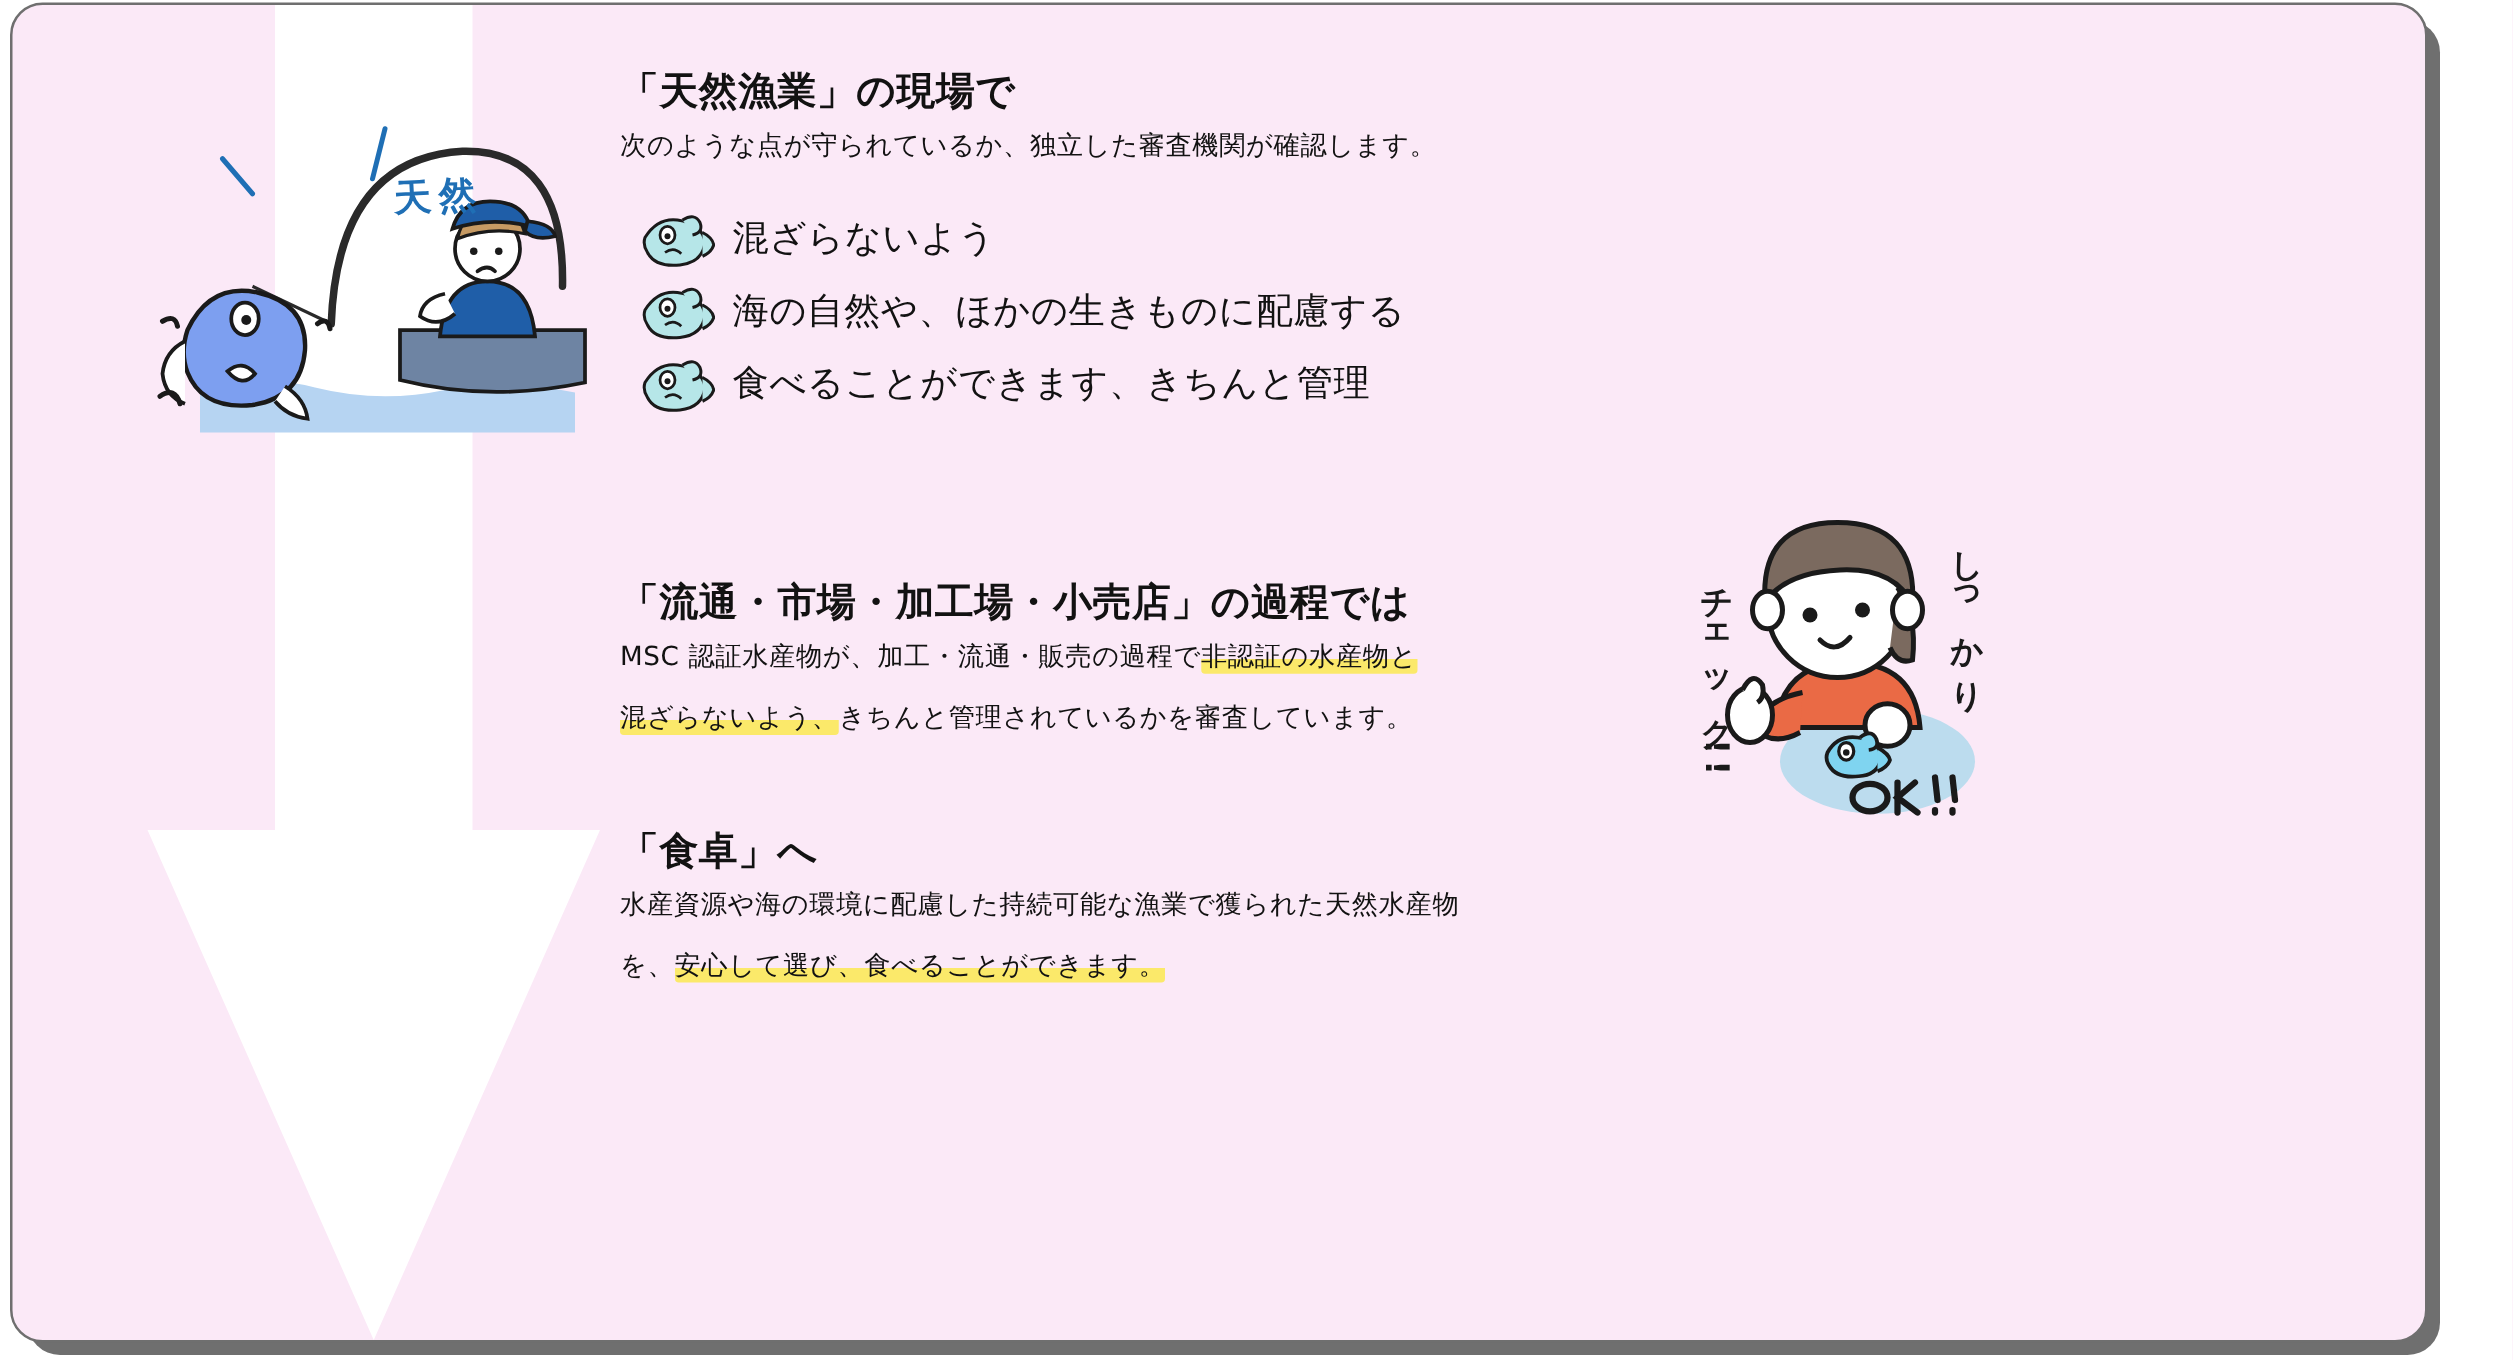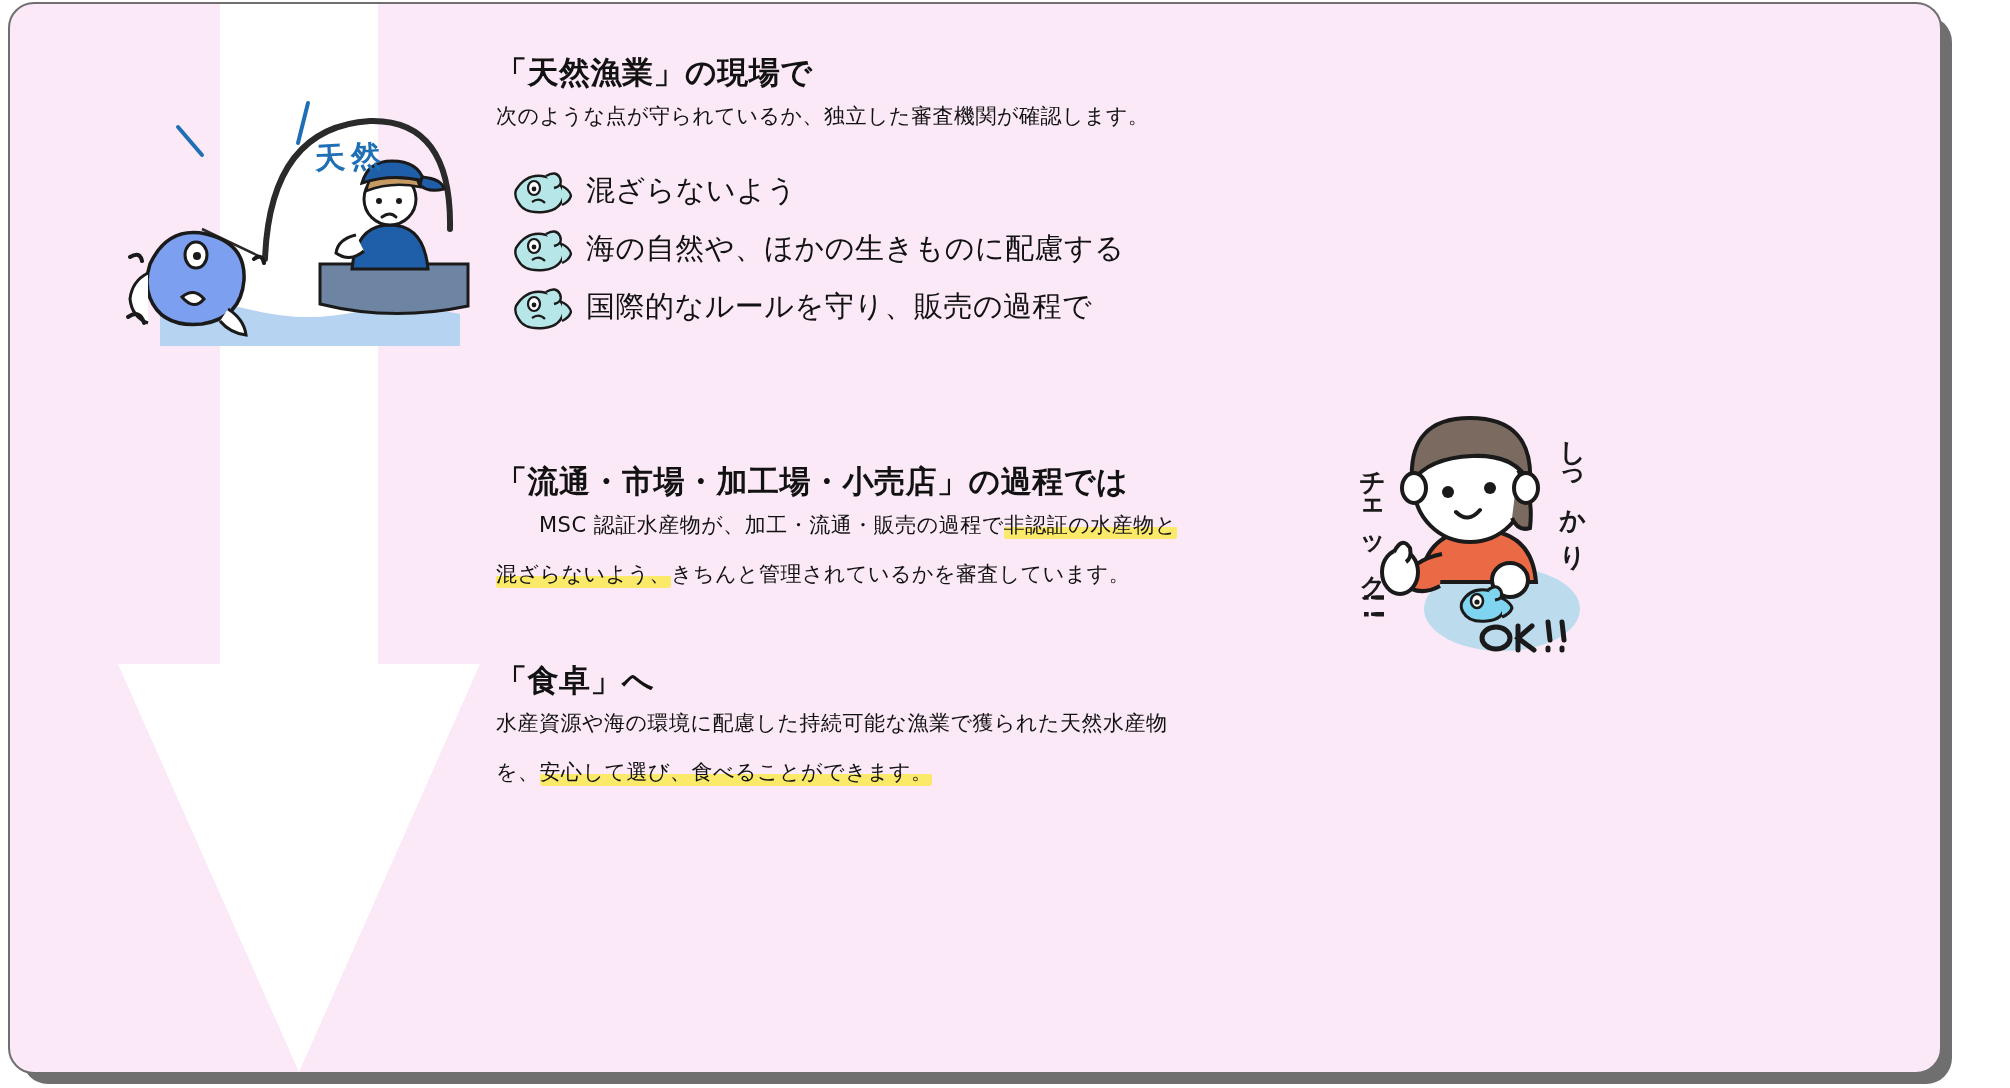--- a/index.html
+++ b/index.html
@@ -68,21 +68,21 @@
 
   
   .p-h1{position:absolute;left:0;top:48px;}
   .p-l1{position:absolute;left:0;top:98px;}
   .p-b1{position:absolute;left:14px;top:164px;}
   .p-b2{position:absolute;left:14px;top:222px;}
   .p-b3{position:absolute;left:14px;top:280px;}
   .p-hl1{position:absolute;left:0;top:358px;}
 
   .p-h2{position:absolute;left:0;top:457px;}
-  .p-l2a{position:absolute;left:0;top:507px;margin-left:43px;}
+  .p-l2a{position:absolute;left:0;top:507px;}
   .p-l2b{position:absolute;left:0;top:556px;}
 
   .p-h3{position:absolute;left:0;top:656px;}
   .p-l3a{position:absolute;left:0;top:705px;}
   .p-l3b{position:absolute;left:0;top:754px;}
 
   
   .illus-right{position:absolute;left:1340px;top:400px;width:250px;height:265px;}
   .kana-v{
     position:absolute;
@@ -179,21 +179,21 @@
 
       <div class="bullet-row p-b3">
         <svg class="fish-ico" viewBox="0 0 62 46">
           <path d="M6 22 q10 -16 26 -14 q20 3 22 18 q-2 16 -20 18 q-20 2 -26 -10 q-4 -6 -2 -12 z" fill="#b6e6e8" stroke="#1a1a1a" stroke-width="2.4"></path>
           <path d="M52 18 q8 4 9 10 q-2 6 -9 9" fill="#b6e6e8" stroke="#1a1a1a" stroke-width="2.4"></path>
           <path d="M36 8 q10 -6 14 2 q3 8 -6 10" fill="#b6e6e8" stroke="#1a1a1a" stroke-width="2.4"></path>
           <ellipse cx="24" cy="20" rx="6" ry="7" fill="#ffffff" stroke="#1a1a1a" stroke-width="2.2"></ellipse>
           <circle cx="24" cy="21" r="2.4" fill="#1a1a1a"></circle>
           <path d="M22 34 q7 -5 13 1" fill="none" stroke="#1a1a1a" stroke-width="2.2"></path>
         </svg>
-        <span class="txt">国際的なルールを守り、販売の過程で</span>
+        <span class="txt">食べることができます、きちんと管理</span>
       </div>
 
 
       <div class="head p-h2">「流通・市場・加工場・小売店」の過程では</div>
       <div class="body-line p-l2a">
         <span>MSC 認証水産物が、加工・流通・販売の過程で</span><span class="hl">非認証の水産物と</span>
       </div>
       <div class="body-line p-l2b">
         <span class="hl">混ざらないよう、</span><span>きちんと管理されているかを審査しています。</span>
       </div>

